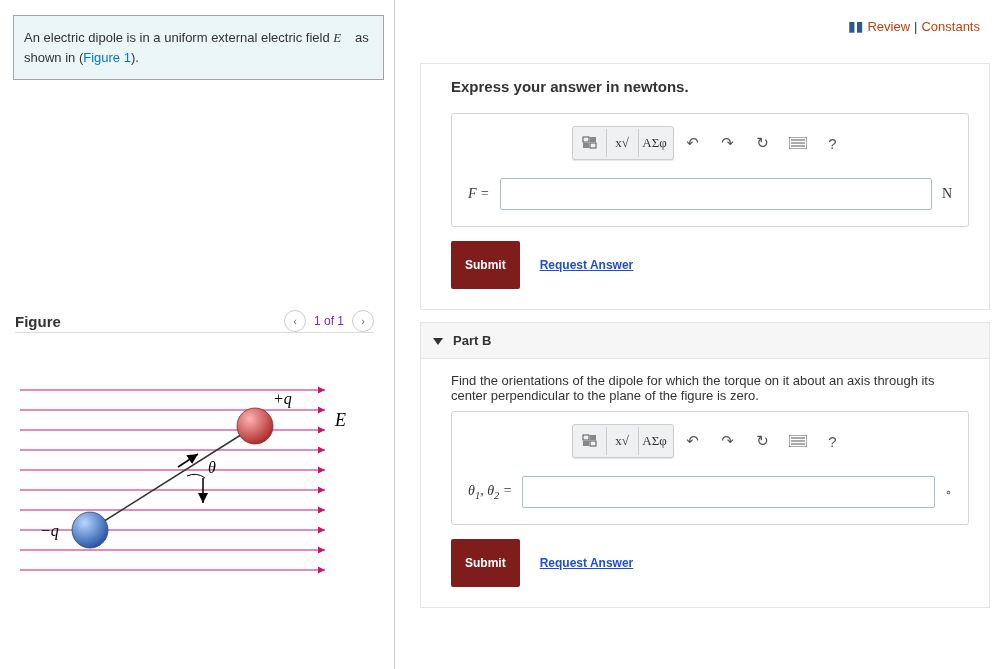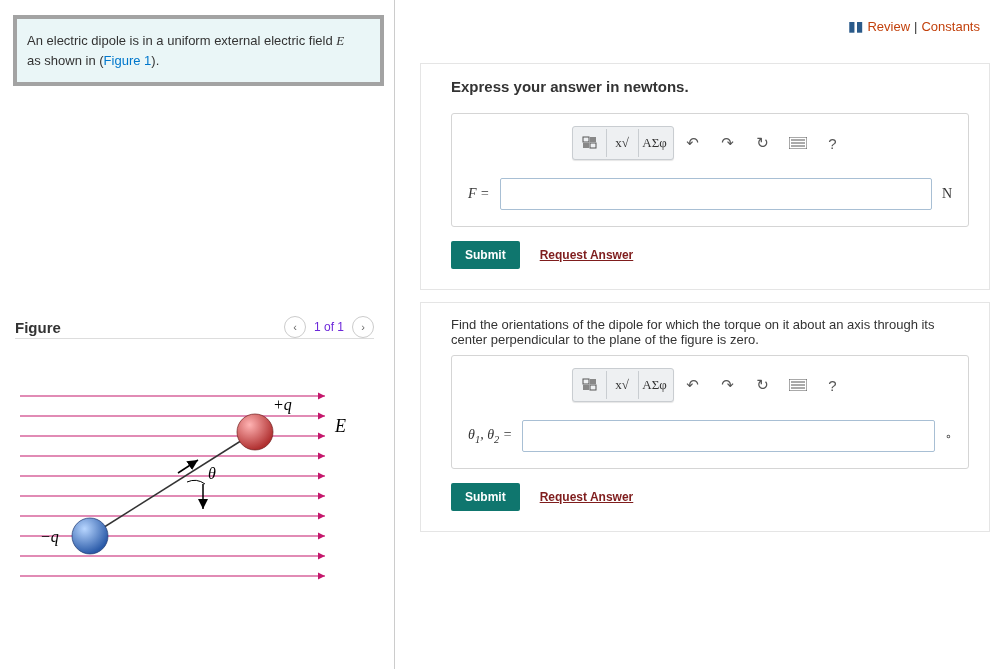--- a/index.html
+++ b/index.html
@@ -1,20 +1,20 @@
 <!DOCTYPE html>
 <html><head>
 <meta charset="utf-8">
 <style>
 * { margin: 0; padding: 0; box-sizing: border-box; }
 body { font-family: Arial, Helvetica, sans-serif; font-size: 13px; color: #333; background: #fff; }
 .container { display: flex; width: 1000px; height: 669px; }
 .left-panel { width: 395px; padding: 15px 10px 10px 5px; border-right: 1px solid #ccc; position: relative; }
 .right-panel { flex: 1; padding: 15px 10px 10px 25px; position: relative; }
-.problem-box { background: #eaf6f7; border: 4px solid #a3a3a3; padding: 12px 10px; margin: 0 0 20px 8px; font-size: 13px; line-height: 1.5; }
+.problem-box { background: #eaf6f7; border: 1px solid #a3a3a3; padding: 12px 10px; margin: 0 0 20px 8px; font-size: 13px; line-height: 1.5; }
 .problem-box .link { color: #0077cc; }
 .figure-section { margin-top: 230px; padding: 0 10px; }
 .figure-header { display: flex; justify-content: space-between; align-items: center; border-bottom: 1px solid #ddd; margin-bottom: 45px; }
 .figure-title { font-size: 15px; font-weight: bold; }
 .figure-nav { display: flex; align-items: center; gap: 8px; }
 .circle-btn { width: 22px; height: 22px; border-radius: 50%; border: 1px solid #ccc; background: #fff; display: flex; align-items: center; justify-content: center; cursor: pointer; color: #666; font-size: 11px; }
 .figure-count { font-size: 12px; color: #6d28d9; }
 .figure-svg { width: 340px; }
 .top-links { position: absolute; top: 18px; right: 20px; font-size: 13px; display: flex; align-items: center; gap: 4px; }
 .top-links .icon-books { color: #2a5a8a; font-size: 14px; }
@@ -30,22 +30,22 @@
 .toolbar { display: flex; align-items: center; gap: 3px; justify-content: center; margin-bottom: 18px; }
 .tb-group { display: flex; background: #eef0f2; border: 1px solid #c9cdd1; border-radius: 3px; padding: 2px; box-shadow: 0 1px 1px rgba(0,0,0,0.1); }
 .tb-btn { width: 32px; height: 28px; display: flex; align-items: center; justify-content: center; cursor: pointer; font-size: 13px; color: #333; border-right: 1px solid #c9cdd1; }
 .tb-btn:last-child { border-right: none; }
 .tb-single { width: 32px; height: 28px; display: flex; align-items: center; justify-content: center; cursor: pointer; font-size: 15px; color: #555; }
 .input-row { display: flex; align-items: center; gap: 10px; }
 .input-label { font-style: italic; font-size: 14px; font-family: 'Times New Roman', serif; }
 .answer-input { flex: 1; height: 32px; border: 1px solid #a8bfd4; border-radius: 2px; padding: 0 6px; font-size: 13px; }
 .unit-label { font-size: 14px; font-family: 'Times New Roman', serif; }
 .action-row { display: flex; align-items: center; gap: 20px; margin-top: 14px; }
-.submit-btn { background: #0f766e; color: #fff; border: none; padding: 7px 14px; font-size: 12px; font-weight: bold; border-radius: 2px; cursor: pointer; }
-.request-link { color: #7f1d1d; font-size: 12px; font-weight: bold; text-decoration: underline; cursor: pointer; }
+.submit-btn { background: #7f1d1d; color: #fff; border: none; padding: 17px 14px; font-size: 12px; font-weight: bold; border-radius: 2px; cursor: pointer; }
+.request-link { color: #1d4ed8; font-size: 12px; font-weight: bold; text-decoration: underline; cursor: pointer; }
 .part-b { margin-top: 12px; }
 .italic-var { font-style: italic; font-family: 'Times New Roman', serif; }
 sub { font-size: 0.75em; }
 </style>
 </head>
 <body>
 
 <div class="container">
   <div class="left-panel">
     <div class="problem-box">
@@ -149,20 +149,26 @@
           </div>
         </div>
         <div class="action-row">
           <button class="submit-btn">Submit</button>
           <span class="request-link">Request Answer</span>
         </div>
       </div>
     </div>
 
     <div class="part-box part-b">
+      <div class="part-header">
+        <svg width="10" height="10">
+            <path d="M0,2 L10,2 L5,9 Z" fill="#333"></path>
+          </svg>
+        <span class="part-title">Part B</span>
+      </div>
       <div class="part-body">
         <div class="question">Find the orientations of the dipole for which the torque on it about an axis through its center perpendicular to the plane of the figure is zero.</div>
         <div class="answer-box">
           <div class="toolbar">
             <div class="tb-group">
               <span class="tb-btn">
                   <svg width="16" height="14">
                     <rect x="1" y="1" width="6" height="5" fill="none" stroke="#555"></rect>
                     <rect x="8" y="1" width="6" height="5" fill="#888"></rect>
                     <rect x="1" y="7" width="6" height="5" fill="#888"></rect>

